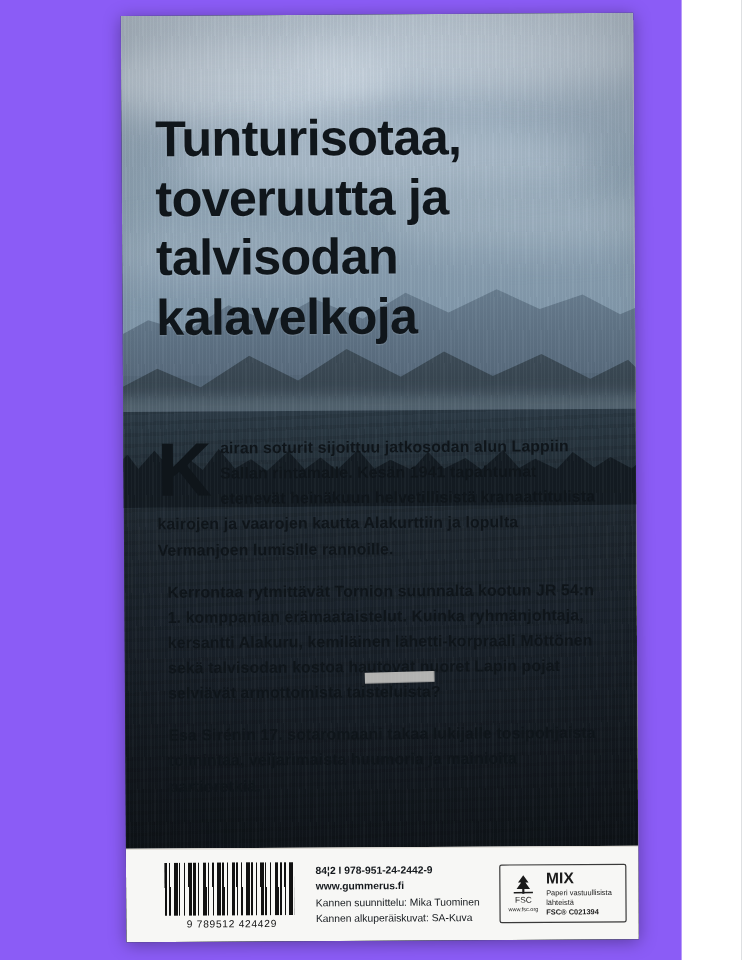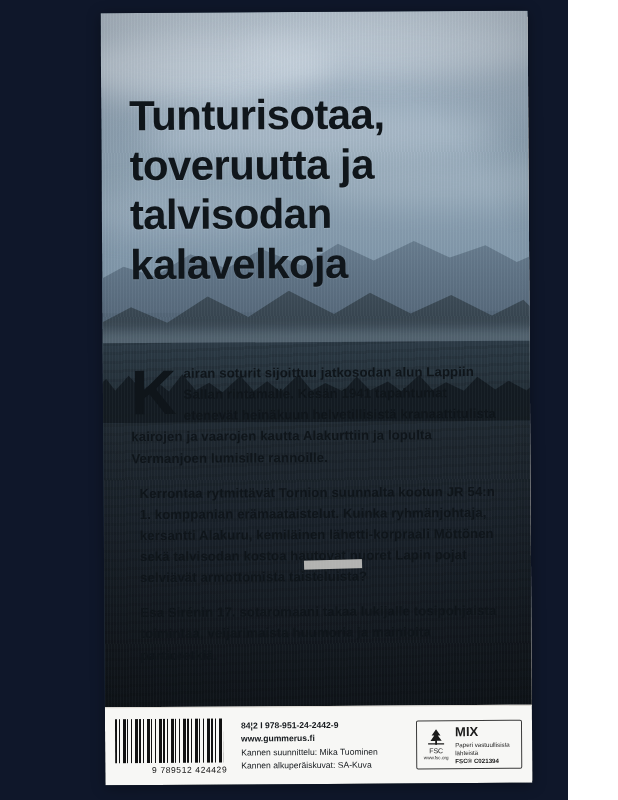--- a/index.html
+++ b/index.html
@@ -12,21 +12,21 @@
     height: 800px;
     font-family: "Liberation Sans", sans-serif;
     overflow: hidden;
   }
 
   
   #page {
     position: relative;
     width: 568px;
     height: 800px;
-    background: #0f172a;
+    background: #8b5cf6;
   }
 
   
   #cover {
     position: absolute;
     left: 103px;
     top: 12px;
     width: 427px;
     height: 772px;
     transform: rotate(-0.35deg);
@@ -228,21 +228,22 @@
     align-items: center;
     padding: 0 10px;
     box-sizing: border-box;
     gap: 10px;
   }
 
   
   .barcode-box {
     width: 112px;
     flex: 0 0 auto;
-    text-align: right;
+    text-align: center;
+    margin-left: 22px;
   }
   .barcode {
     height: 44px;
     width: 108px;
     background:
       repeating-linear-gradient(90deg,
         #111 0 2px, #f7f7f5 2px 4px, #111 4px 5px, #f7f7f5 5px 8px,
         #111 8px 11px, #f7f7f5 11px 12px, #111 12px 13px, #f7f7f5 13px 16px,
         #111 16px 17px, #f7f7f5 17px 20px, #111 20px 23px, #f7f7f5 23px 24px);
   }

